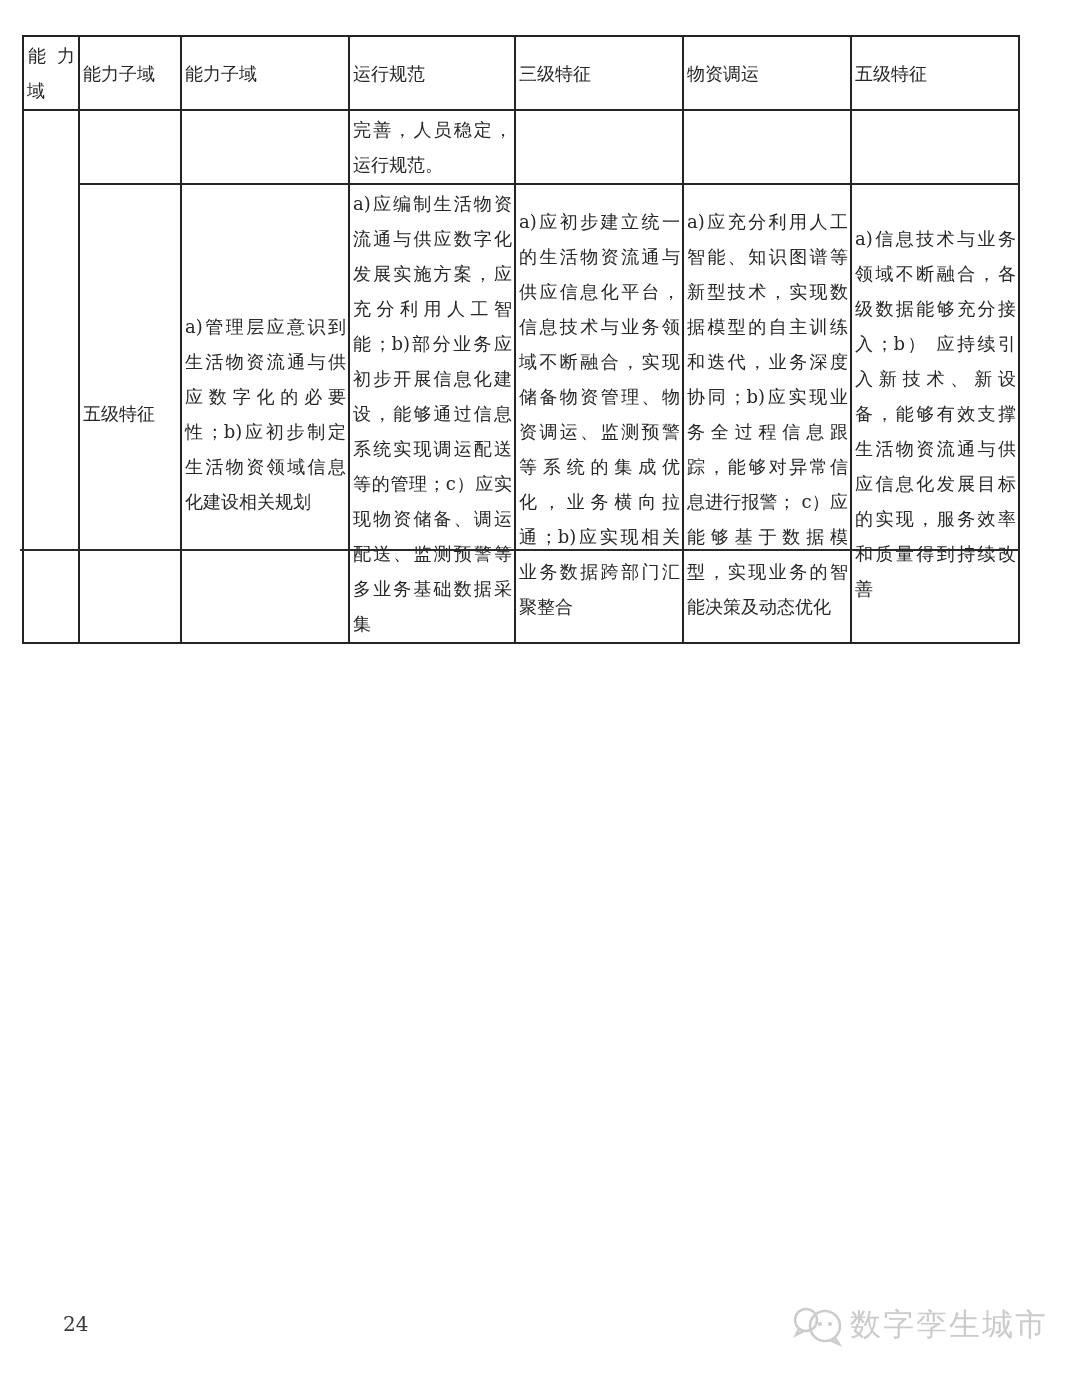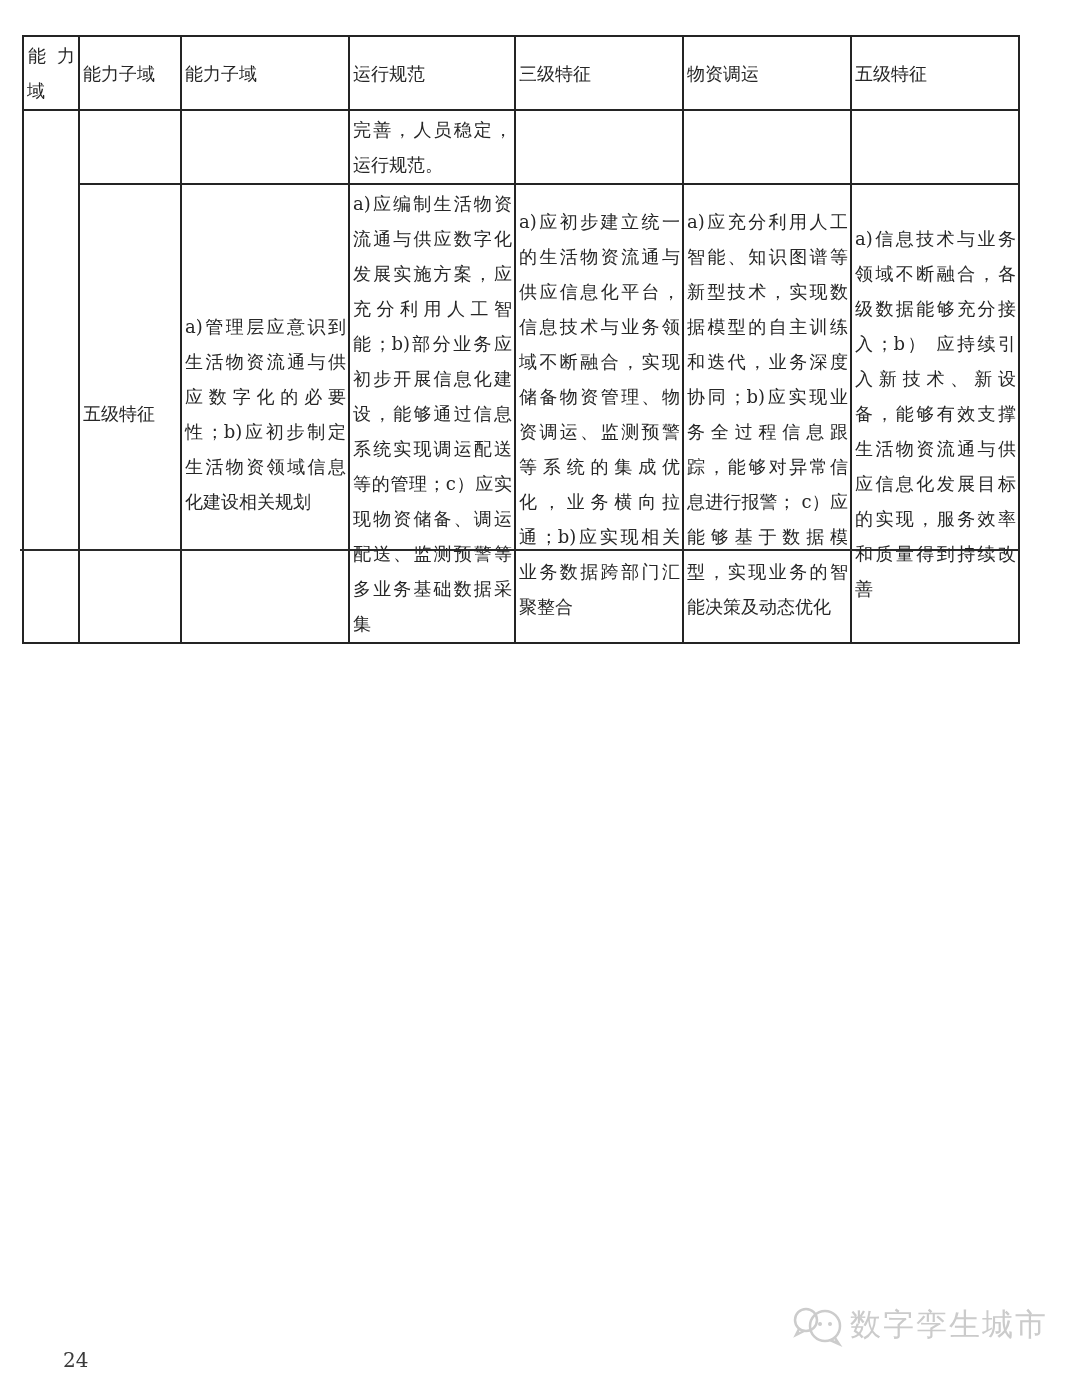--- a/index.html
+++ b/index.html
@@ -80,21 +80,21 @@
     color: #cbcbcb;
     font-family: "Liberation Sans", "DejaVu Sans", sans-serif;
     font-size: 31px;
     letter-spacing: 2px;
   }
   .watermark svg { display: block; }
 
   .page-number {
     position: absolute;
     left: 63px;
-    top: 1348px;
+    top: 1312px;
     font-size: 20px;
     color: #3a3a3a;
     font-family: "DejaVu Serif", "Liberation Serif", serif;
   }
 </style>
 </head>
 <body>
 
 <div class="page">
 

